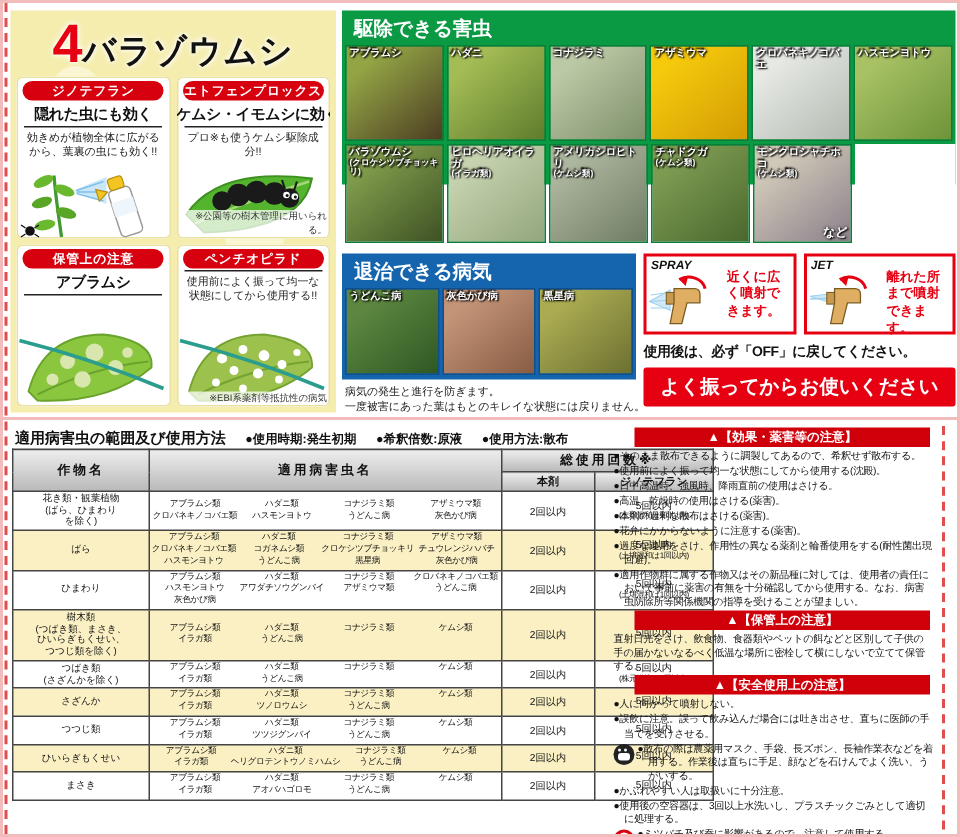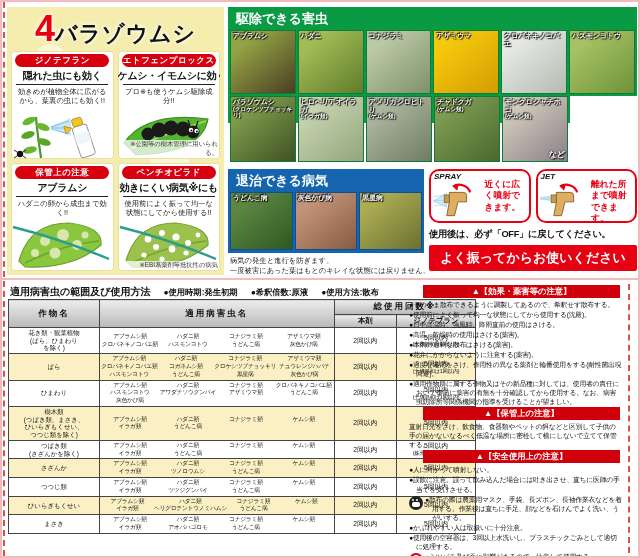--- a/index.html
+++ b/index.html
@@ -50,21 +50,21 @@
 
   
   #diseases{position:absolute;left:226px;top:167px;width:196px;height:84px;background:#1565ae;}
   #diseases-title{color:#fff;font-weight:bold;font-size:13px;padding:3px 0 2px 8px;}
   #disease-row .photo-cell{flex:1;height:58px;border-color:#0f4f8d;}
   #disease-caption{position:absolute;left:228px;top:254px;width:210px;font-size:7.3px;color:#222;line-height:1.35;}
 
   
   #nozzle{position:absolute;left:427px;top:167px;width:208px;}
   #nozzle-boxes{display:flex;gap:5px;}
-  .nbox{position:relative;flex:1;height:50px;border:2px solid #e60012;border-radius:10px;background:#fff;}
+  .nbox{position:relative;flex:1;height:50px;border:2px solid #e60012;border-radius:0;background:#fff;}
   .nmode{position:absolute;top:1px;left:3px;font-size:8px;font-weight:bold;font-style:italic;color:#111;}
   .ntext{position:absolute;top:8px;right:2px;width:42px;font-size:8.8px;font-weight:bold;color:#e60012;line-height:1.3;}
   .ngun{position:absolute;left:1px;bottom:1px;}
   #off-note{margin-top:5px;font-size:9.3px;font-weight:bold;color:#111;letter-spacing:-0.3px;}
   #shake-banner{margin-top:4px;background:#e60012;color:#fff;font-weight:bold;font-size:13px;
     text-align:center;padding:4px 0;border-radius:2px;}
 
   
   #bottom{position:absolute;left:0;right:0;top:276px;bottom:0;border-top:2px solid #f2bcbc;background:#fff;}
   #table-titlebar{position:absolute;left:8px;top:5px;display:flex;align-items:baseline;gap:13px;white-space:nowrap;}
@@ -159,37 +159,35 @@
           <circle cx="73.4" cy="27.4" r="1" fill="#111"></circle>
             <circle cx="78.9" cy="28.4" r="1" fill="#111"></circle>
         </svg>
         <div class="fnote">※公園等の樹木管理に用いられる。</div>
       </div>
 
       <div class="fbox">
         <div class="pill" style="background: rgb(215, 0, 15);">保管上の注意</div>
         <div class="fhead">アブラムシ</div>
         <div class="fdiv"></div>
-        <div class="fbody">ハダニの卵から成虫まで効く!!</div>
         <svg class="fillus" viewBox="0 0 100 56">
           <path d="M8,46 Q18,8 58,8 Q92,12 90,30 Q62,54 14,52 Z" fill="#8bc63f" stroke="#6aa32c" stroke-width="1.2"></path>
           <path d="M14,48 Q50,30 88,26" stroke="#6aa32c" stroke-width="1.4" fill="none"></path>
           <circle cx="34" cy="26" r="5" fill="#d9e6ad"></circle>
             <circle cx="52" cy="20" r="6" fill="#d9e6ad"></circle>
           <circle cx="66" cy="30" r="5" fill="#d9e6ad"></circle>
             <circle cx="44" cy="38" r="5.5" fill="#d9e6ad"></circle>
           <circle cx="24" cy="38" r="4" fill="#d9e6ad"></circle>
             <circle cx="74" cy="20" r="3.5" fill="#d9e6ad"></circle>
           <path d="M2,12 Q50,24 98,44" stroke="#2a9d8f" stroke-width="2.4" fill="none"></path>
         </svg>
       </div>
 
       <div class="fbox">
         <div class="pill" style="background: rgb(215, 0, 15);">ペンチオピラド</div>
-        <div class="fhead">効きにくい病気※にも</div>
         <div class="fdiv"></div>
         <div class="fbody">使用前によく振って均一な状態にしてから使用する!!</div>
         <svg class="fillus" viewBox="0 0 100 56">
           <path d="M8,46 Q18,8 58,8 Q92,12 90,30 Q62,54 14,52 Z" fill="#9cc14c" stroke="#74a332" stroke-width="1.2"></path>
           <path d="M14,48 Q50,30 88,26" stroke="#74a332" stroke-width="1.4" fill="none"></path>
           <circle cx="30" cy="24" r="3.4" fill="#fff"></circle>
             <circle cx="44" cy="18" r="3" fill="#fff"></circle>
           <circle cx="58" cy="22" r="3.6" fill="#fff"></circle>
             <circle cx="70" cy="28" r="3" fill="#fff"></circle>
           <circle cx="38" cy="32" r="3" fill="#fff"></circle>

